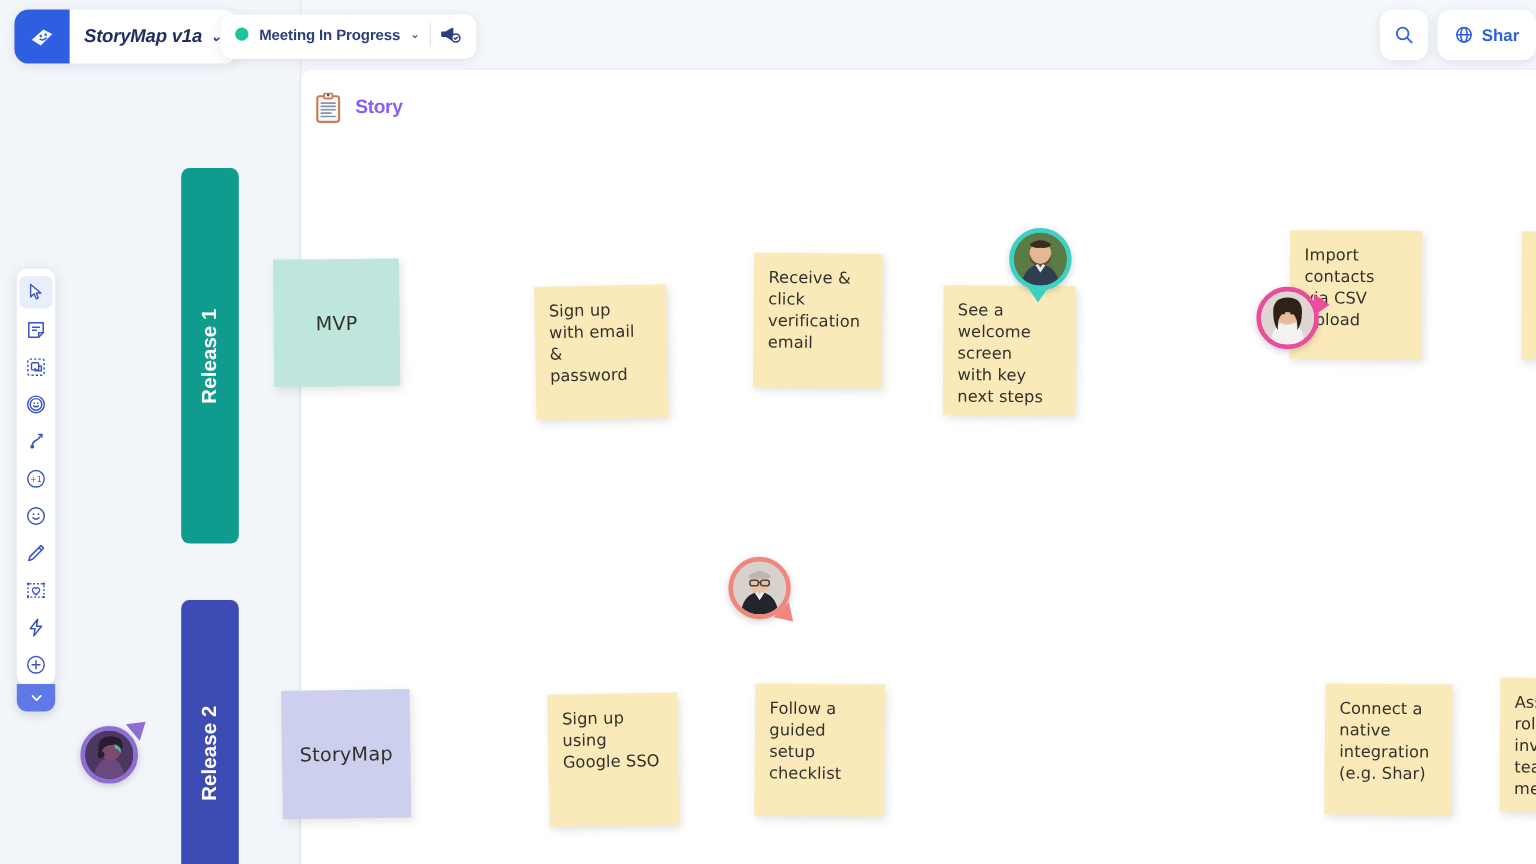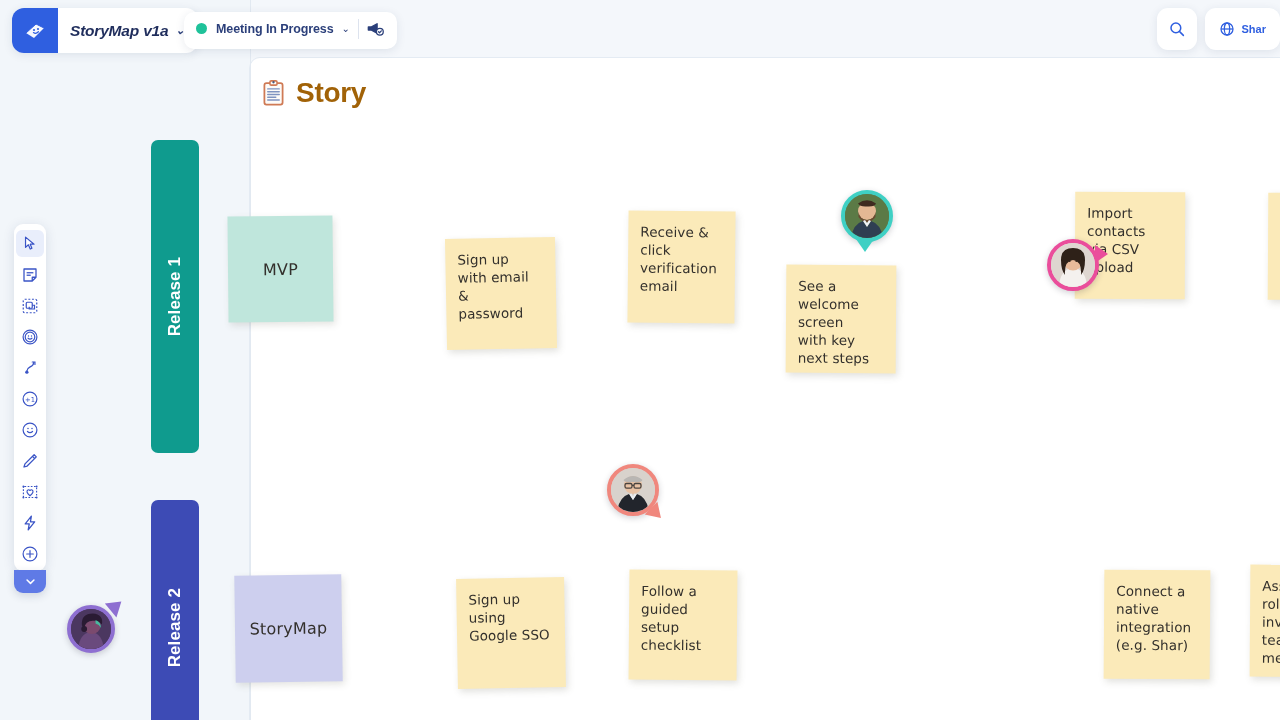--- a/index.html
+++ b/index.html
@@ -79,21 +79,21 @@
   .search-btn {
     width: 40px; height: 42px; background: #fff; border-radius: 11px;
     display: flex; align-items: center; justify-content: center;
     box-shadow: 0 2px 10px rgba(30,50,90,0.10); cursor: pointer;
   }
   .share-btn {
     height: 42px; background: #fff; border-radius: 11px;
     display: flex; align-items: center; gap: 7px;
     padding: 0 14px;
     box-shadow: 0 2px 10px rgba(30,50,90,0.10); cursor: pointer;
-    font-size: 11px; font-weight: bold; color: #2f5fe0;
+    font-size: 14px; font-weight: bold; color: #2f5fe0;
   }
 
   
   .toolbar {
     position: absolute; left: 14px; top: 224px; width: 32px;
     background: #ffffff; border-radius: 9px;
     box-shadow: 0 2px 12px rgba(30,50,90,0.13);
     padding: 4px 0 2px; z-index: 30;
     display: flex; flex-direction: column; align-items: center;
   }
@@ -110,21 +110,21 @@
     cursor: pointer; z-index: 30;
     box-shadow: 0 3px 8px rgba(30,50,90,0.16);
   }
 
   
   .story-head {
     position: absolute; left: 262px; top: 77px;
     display: flex; align-items: center; gap: 11px; z-index: 12;
   }
   .story-title {
-    font-size: 28px; font-weight: bold; color: #a16207; letter-spacing: -0.3px;
+    font-size: 16px; font-weight: bold; color: #8b5cf6; letter-spacing: -0.3px;
   }
 
   
   .release {
     position: absolute; width: 48px; border-radius: 7px;
     display: flex; align-items: center; justify-content: center;
     z-index: 8;
   }
   .release span {
     writing-mode: vertical-rl; transform: rotate(180deg);
@@ -356,21 +356,21 @@
   <div class="note" style="left:446px; top:238px; width:110px; height:111px; transform:rotate(-1.1deg);">Sign up
 with email
 &amp;
 password</div>
 
   <div class="note" style="left:628px; top:211px; width:107px; height:112px; transform:rotate(0.6deg);">Receive &amp;
 click
 verification
 email</div>
 
-  <div class="note" style="left:786px; top:265px; width:110px; height:108px; transform:rotate(0.4deg);">See a
+  <div class="note" style="left:786px; top:238px; width:110px; height:108px; transform:rotate(0.4deg);">See a
 welcome
 screen
 with key
 next steps</div>
 
   <div class="note" style="left:1075px; top:192px; width:110px; height:107px; transform:rotate(0.3deg);">Import
 contacts
 via CSV
 upload</div>
 

